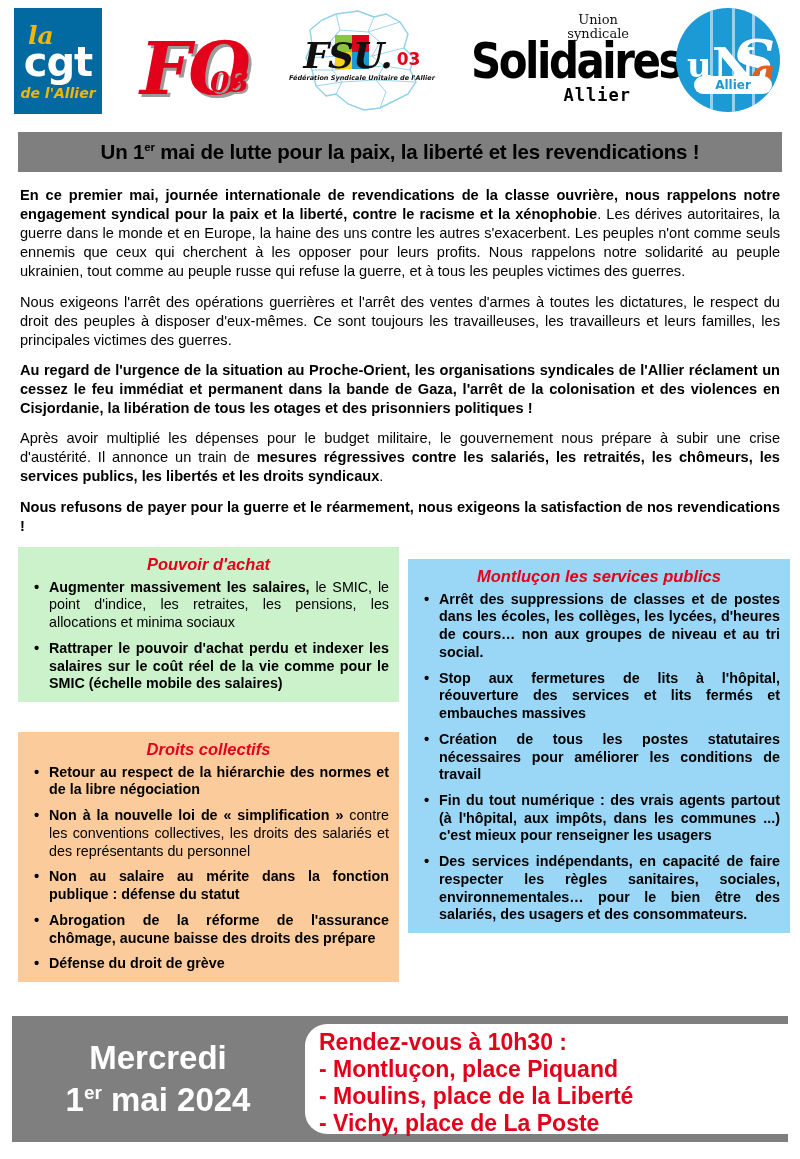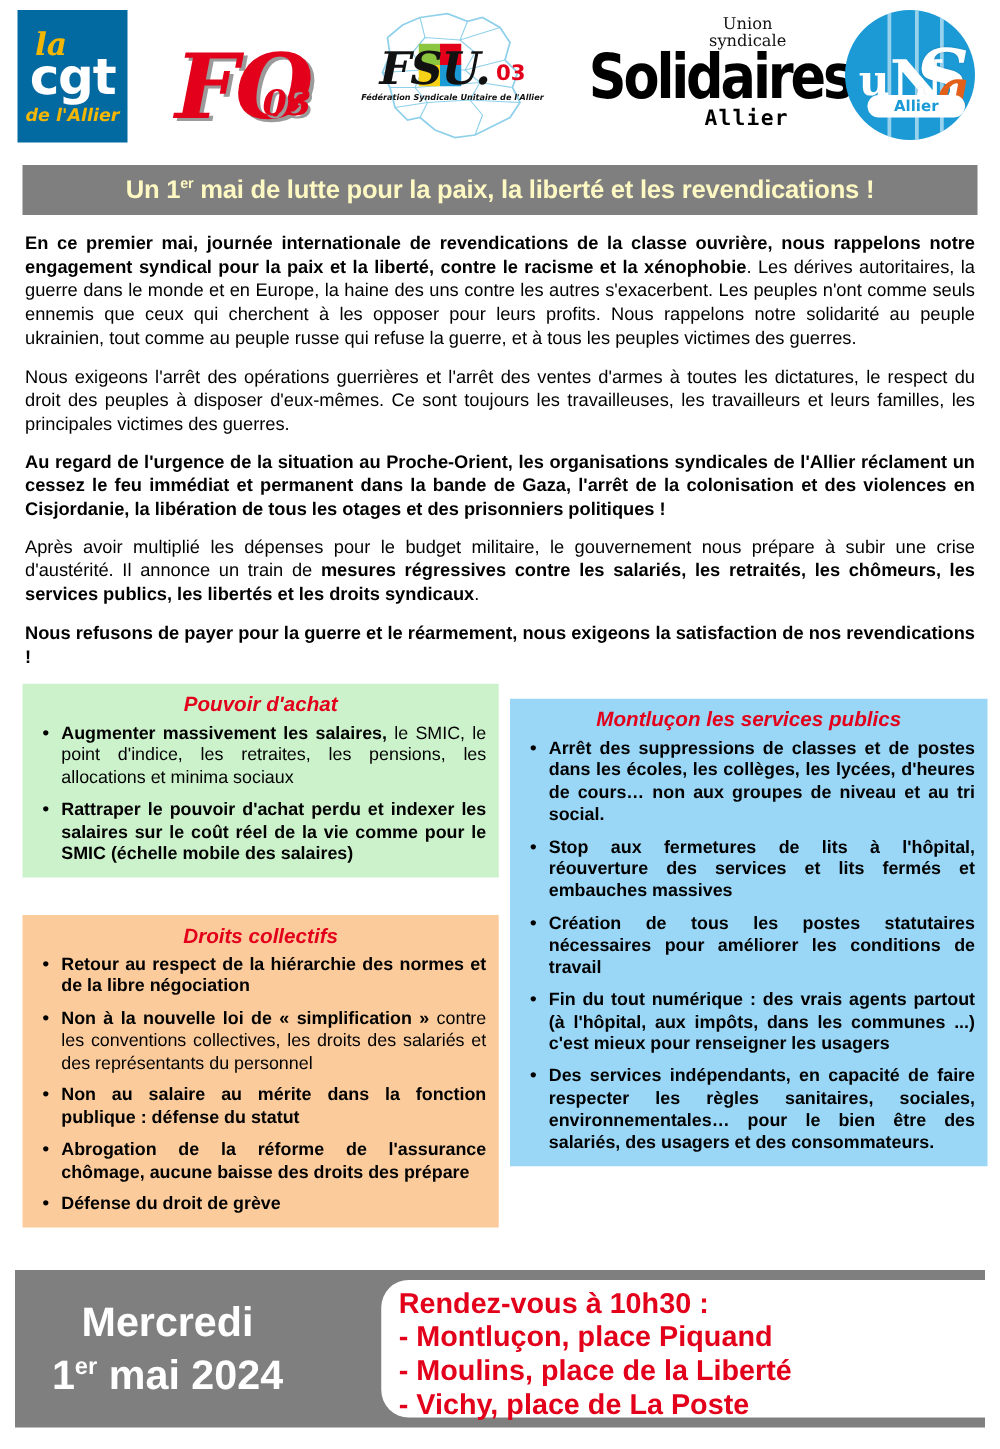--- a/index.html
+++ b/index.html
@@ -256,21 +256,21 @@
   }
 
   
   .title-banner {
     margin: 10px 18px 0 18px;
     background: #7f7f7f;
     height: 40px;
     display: flex;
     align-items: center;
     justify-content: center;
-    color: #fef9c3;
+    color: #000000;
     font-weight: bold;
     font-size: 20.5px;
     letter-spacing: -0.2px;
   }
   .title-banner sup { font-size: 11.5px; vertical-align: super; }
 
   
   .article {
     margin: 14px 20px 0 20px;
     font-size: 14.6px;
@@ -332,30 +332,31 @@
     position: absolute;
     left: 12px;
     top: 1016px;
     width: 776px;
     height: 126px;
     background: #7f7f7f;
     box-sizing: border-box;
   }
   .footer-date {
     position: absolute;
-    left: 0; top: 0;
+    left: 12px; top: 0;
     width: 244px; height: 126px;
     display: flex;
     flex-direction: column;
     align-items: center;
     justify-content: center;
     color: #ffffff;
     font-weight: bold;
     font-size: 33px;
     line-height: 1.28;
+    padding-left: 12px;
   }
   .footer-date sup { font-size: 19px; vertical-align: super; }
   .footer-rdv {
     position: absolute;
     left: 293px; top: 8px;
     width: 526px; height: 110px;
     background: #ffffff;
     box-sizing: border-box;
     padding: 5px 0 0 14px;
     color: #e2001a;

